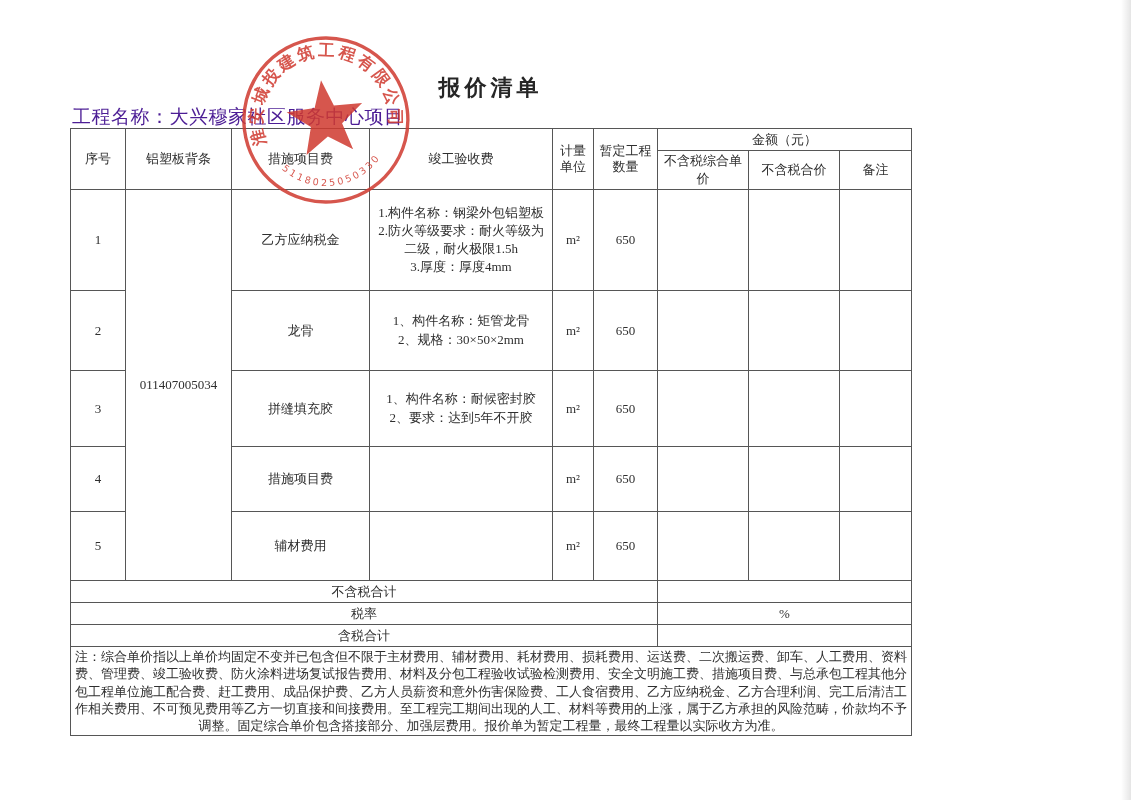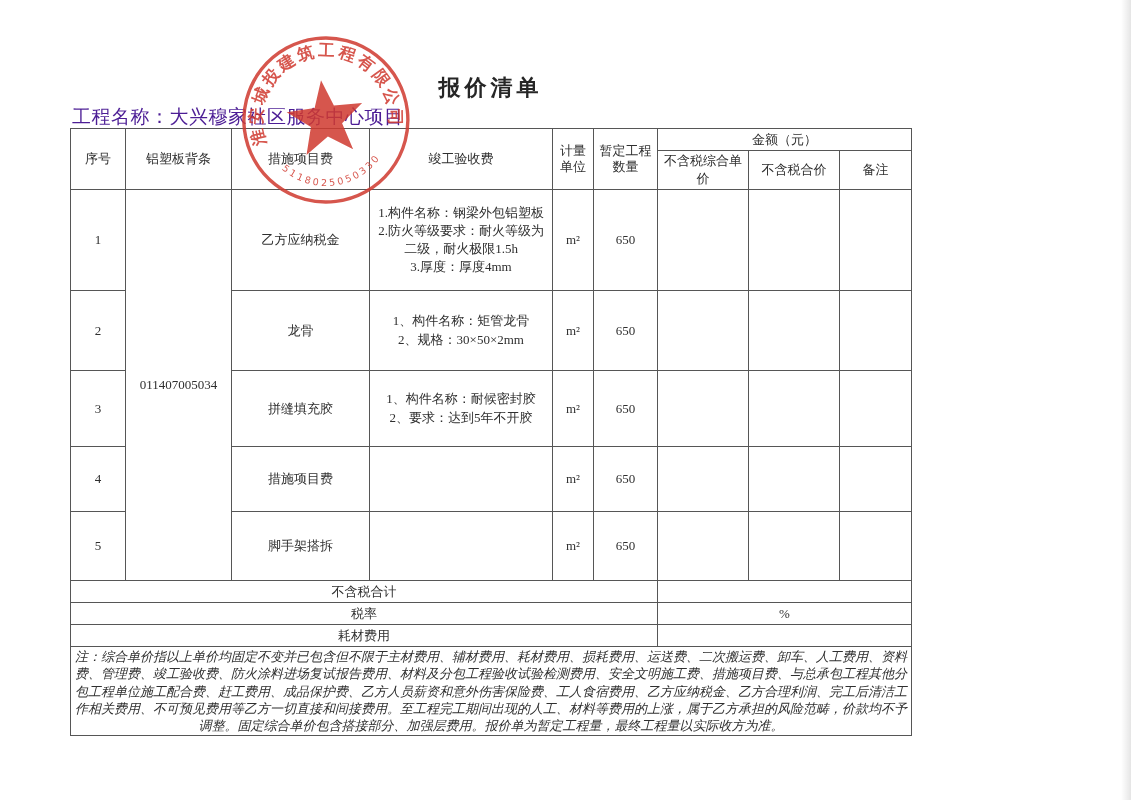--- a/index.html
+++ b/index.html
@@ -38,21 +38,21 @@
   tr.r4 { height:65px; }
   tr.r5 { height:69px; }
   tr.trow { height:22px;margin-left:26px; }
   td.pre { white-space:pre-line; line-height:1.25; }
   td.desc {
     text-align:left; font-size:12.5px; white-space:pre-line;
     line-height:1.4; padding:4px 5px;
   }
   td.note-cell {
     text-align:justify; text-align-last:center; font-size:13px;
-    line-height:1.33; padding:4px 6px 6px 6px;font-style:italic;
+    line-height:1.33; padding:4px 6px 6px 6px;
   }
   .stamp {
     position:absolute; left:238px; top:28px; width:176px; height:186px;
     transform:rotate(-7deg); opacity:0.85; pointer-events:none;
   }
 </style>
 </head>
 <body>
 
 <div class="page">
@@ -131,39 +131,39 @@
         <td>措施项目费</td>
         <td class="desc"></td>
         <td>m²</td>
         <td>650</td>
         <td></td>
         <td></td>
         <td></td>
       </tr>
       <tr class="r5">
         <td>5</td>
-        <td>脚手架搭拆</td>
+        <td>辅材费用</td>
         <td class="desc"></td>
         <td>m²</td>
         <td>650</td>
         <td></td>
         <td></td>
         <td></td>
       </tr>
 
       <tr class="trow">
         <td colspan="6">不含税合计</td>
         <td colspan="3"></td>
       </tr>
       <tr class="trow">
         <td colspan="6">税率</td>
         <td colspan="3">%</td>
       </tr>
       <tr class="trow">
-        <td colspan="6">耗材费用</td>
+        <td colspan="6">含税合计</td>
         <td colspan="3"></td>
       </tr>
 
       <tr>
         <td colspan="9" class="note-cell">注：综合单价指以上单价均固定不变并已包含但不限于主材费用、辅材费用、耗材费用、损耗费用、运送费、二次搬运费、卸车、人工费用、资料费、管理费、竣工验收费、防火涂料进场复试报告费用、材料及分包工程验收试验检测费用、安全文明施工费、措施项目费、与总承包工程其他分包工程单位施工配合费、赶工费用、成品保护费、乙方人员薪资和意外伤害保险费、工人食宿费用、乙方应纳税金、乙方合理利润、完工后清洁工作相关费用、不可预见费用等乙方一切直接和间接费用。至工程完工期间出现的人工、材料等费用的上涨，属于乙方承担的风险范畴，价款均不予调整。固定综合单价包含搭接部分、加强层费用。报价单为暂定工程量，最终工程量以实际收方为准。</td>
       </tr>
     </tbody>
   </table>
 
   <svg class="stamp" viewBox="0 0 176 186">

